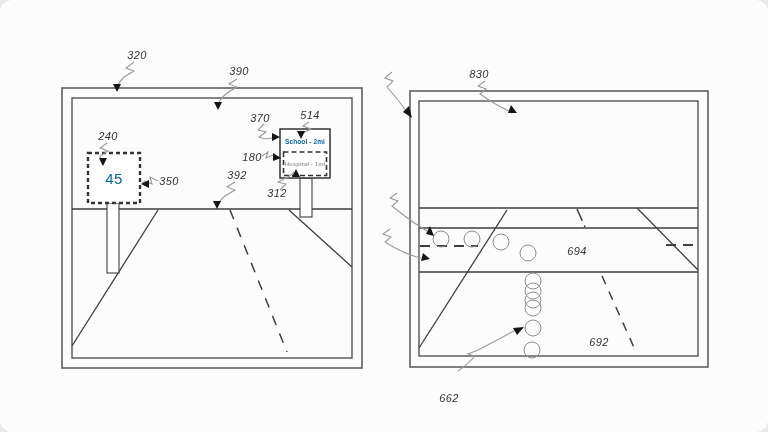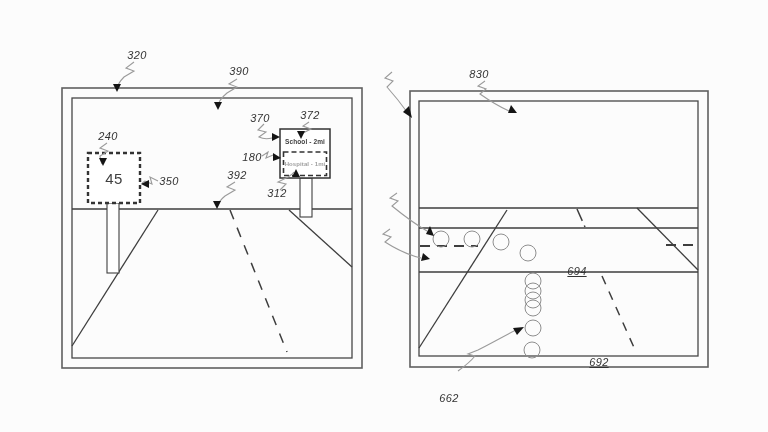--- a/index.html
+++ b/index.html
@@ -1,30 +1,30 @@
 <!DOCTYPE html>
 <html><head>
 <meta charset="utf-8">
 <style>
   html,body{margin:0;padding:0;background:#e8e8e8;}
   .stage{
     position:relative;width:768px;height:432px;background:#fcfcfc;
-    font-family:"Liberation Sans",sans-serif;overflow:hidden;
+    font-family:"Liberation Sans",sans-serif;overflow:hidden;border-radius:12px;
   }
   .stage svg{position:absolute;left:0;top:0;}
   .label-layer{position:absolute;left:0;top:0;width:100%;height:100%;}
   .ref{
     position:absolute;transform:translate(-50%,-50%);
     font-style:italic;font-size:11px;color:#333;white-space:nowrap;
     letter-spacing:0.3px;
   }
-  .ref.u{text-decoration:underline;margin-top:20px;}
+  .ref.u{}
   .sign-text{
     position:absolute;transform:translate(-50%,-50%);
-    color:#404040;white-space:nowrap;font-style:normal;
+    color:#0369a1;white-space:nowrap;font-style:normal;
   }
   .speed-val{font-size:15px;letter-spacing:0.5px;}
   .info-1{font-size:6.5px;font-weight:bold;letter-spacing:0.1px;}
   .info-2{font-size:6px;font-weight:bold;color:#a0a0a0;letter-spacing:0.1px;}
   .lead{stroke:#9b9b9b;stroke-width:1.1;fill:none;}
   .ah{fill:#151515;stroke:none;}
   .frame{fill:none;stroke:#5f5f5f;stroke-width:1.6;}
   .screen{fill:none;stroke:#474747;stroke-width:1.3;}
   .road{stroke:#3e3e3e;stroke-width:1.3;fill:none;}
   .dashln{stroke:#3e3e3e;stroke-width:1.5;fill:none;}
@@ -142,21 +142,21 @@
     </g>
   </svg>
 
   <div class="label-layer">
 
     <span class="ref" style="left:137px;top:55px">320</span>
     <span class="ref" style="left:239px;top:71px">390</span>
     <span class="ref" style="left:108px;top:136px">240</span>
     <span class="ref" style="left:169px;top:181px">350</span>
     <span class="ref" style="left:260px;top:118px">370</span>
-    <span class="ref" style="left:310px;top:115px">372</span>
+    <span class="ref" style="left:310px;top:115px">514</span>
     <span class="ref" style="left:252px;top:157px">180</span>
     <span class="ref" style="left:237px;top:175px">392</span>
     <span class="ref" style="left:277px;top:193px">312</span>
 
     <span class="sign-text speed-val" style="left:114px;top:178px">45</span>
     <span class="sign-text info-1" style="left:305px;top:141px">School - 2mi</span>
     <span class="sign-text info-2" style="left:305px;top:164px">Hospital - 1mi</span>
 
     <span class="ref" style="left:479px;top:74px">830</span>
     <span class="ref u" style="left:577px;top:251px">694</span>

